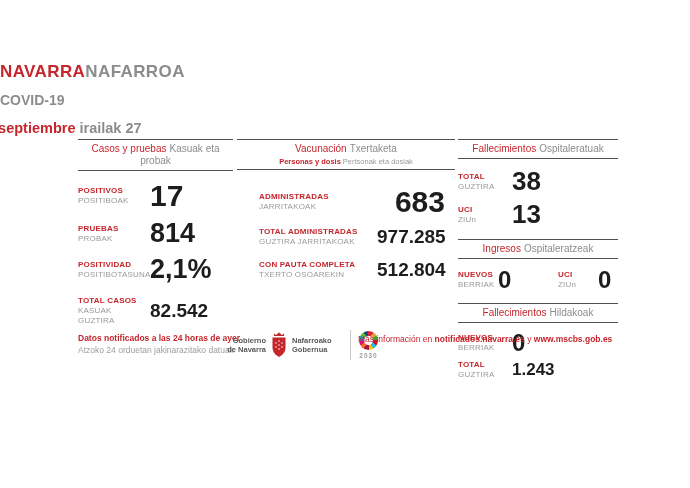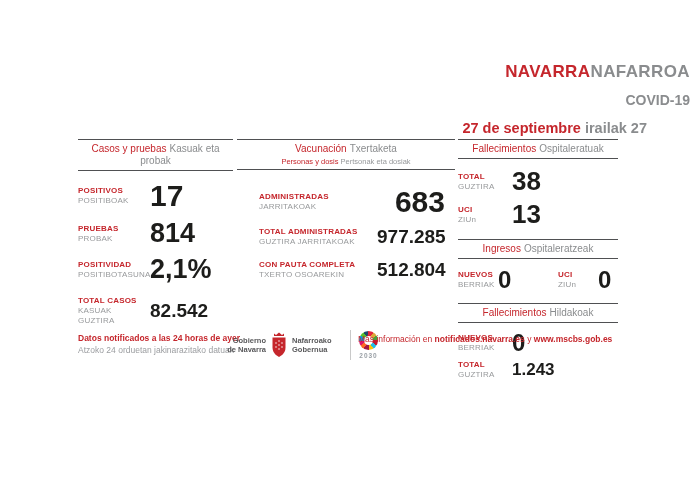--- a/index.html
+++ b/index.html
@@ -4,40 +4,40 @@
 <style>
   html,body{margin:0;padding:0;background:#fff;}
   .page{
     position:relative;width:690px;height:488px;background:#ffffff;overflow:hidden;
     font-family:"Liberation Sans","DejaVu Sans",sans-serif;color:#1d1d1b;
   }
   .red{color:#c5262c;}
   .gray{color:#8a8c8e;}
 
   
-  .titles{position:absolute;left:0;top:62px;width:690px;text-align:right;}
+  .titles{position:absolute;left:0;top:62px;width:690px;text-align:left;}
   .main-title{font-size:17px;font-weight:700;letter-spacing:.4px;}
   .covid-title{font-size:14px;font-weight:700;margin-top:10px;}
   .date-line{font-size:14.5px;font-weight:700;margin-top:12px;transform:translateX(-43px);}
   .date-line .gray{margin-left:4px;}
 
   
   .col{position:absolute;top:139px;}
   .col-left{left:78px;width:155px;}
   .col-mid{left:237px;width:218px;}
   .col-right{left:458px;width:160px;}
 
   .sec-head{
     border-top:1.5px solid #4f5052;border-bottom:1.5px solid #4f5052;
     text-align:center;padding:3px 0 3px 0;font-size:10px;line-height:12px;
   }
   .sec-head .h-es{color:#c5262c;font-weight:400;}
   .sec-head .h-eu{color:#8a8c8e;font-weight:400;margin-left:3px;}
   .sub-head{font-size:7.5px;line-height:9px;margin-top:2px;}
-  .sub-head .h-es{color:#c5262c;font-weight:400;}
+  .sub-head .h-es{color:#c5262c;font-weight:700;}
   .sub-head .h-eu{color:#97999b;font-weight:400;margin-left:2px;}
 
   .stat-row{display:flex;align-items:center;}
   .stat-label{line-height:10px;}
   .l-es{color:#c5262c;font-weight:700;font-size:8px;letter-spacing:.2px;}
   .l-eu{color:#97999b;font-weight:400;font-size:8px;letter-spacing:.2px;}
   .stat-value{font-weight:700;color:#1d1d1b;white-space:nowrap;}
 
   
   .col-left .stat-label{width:72px;flex:none;}

